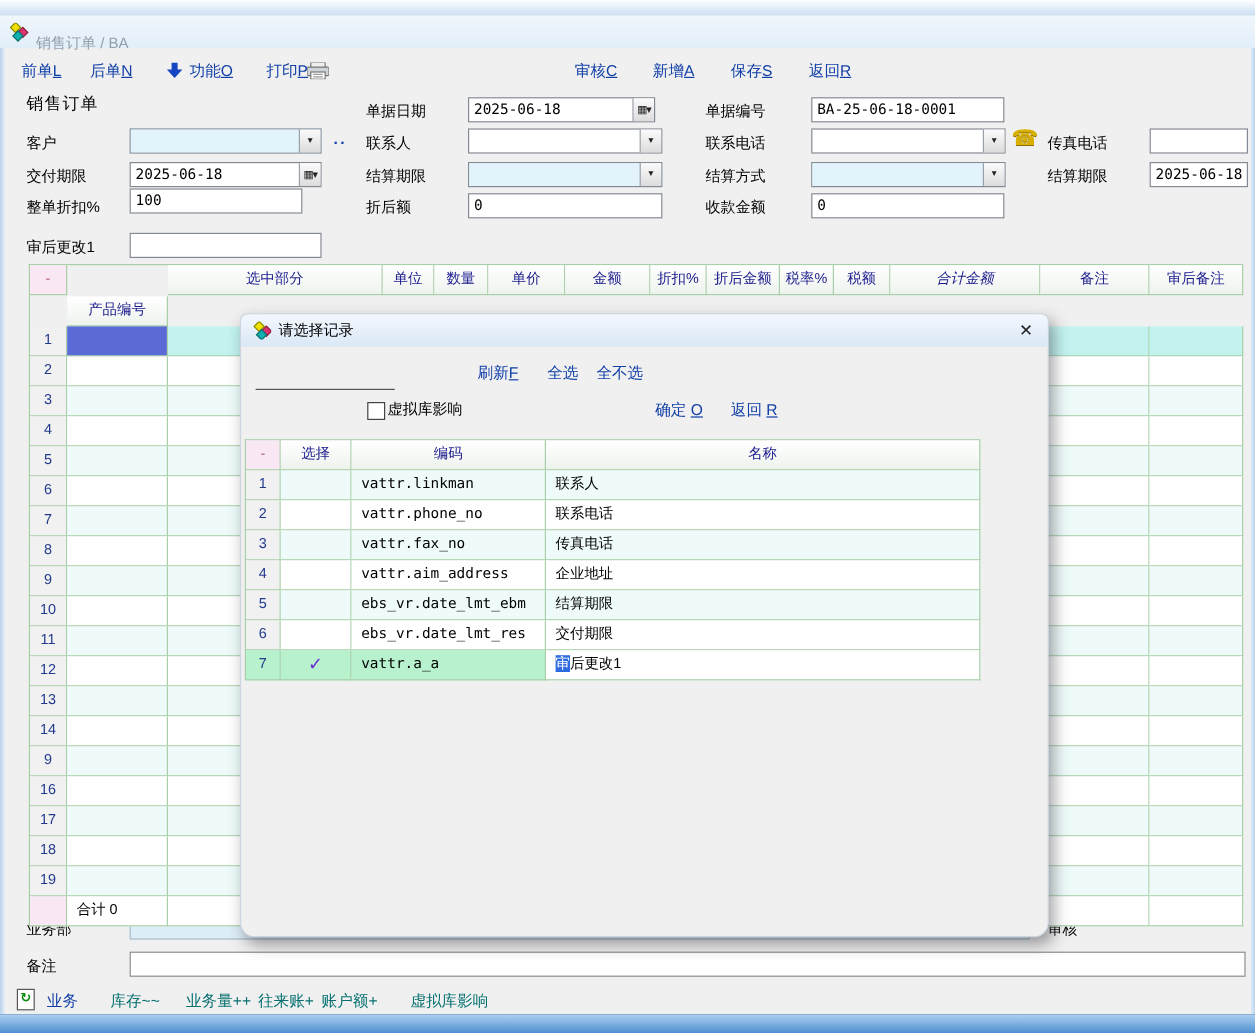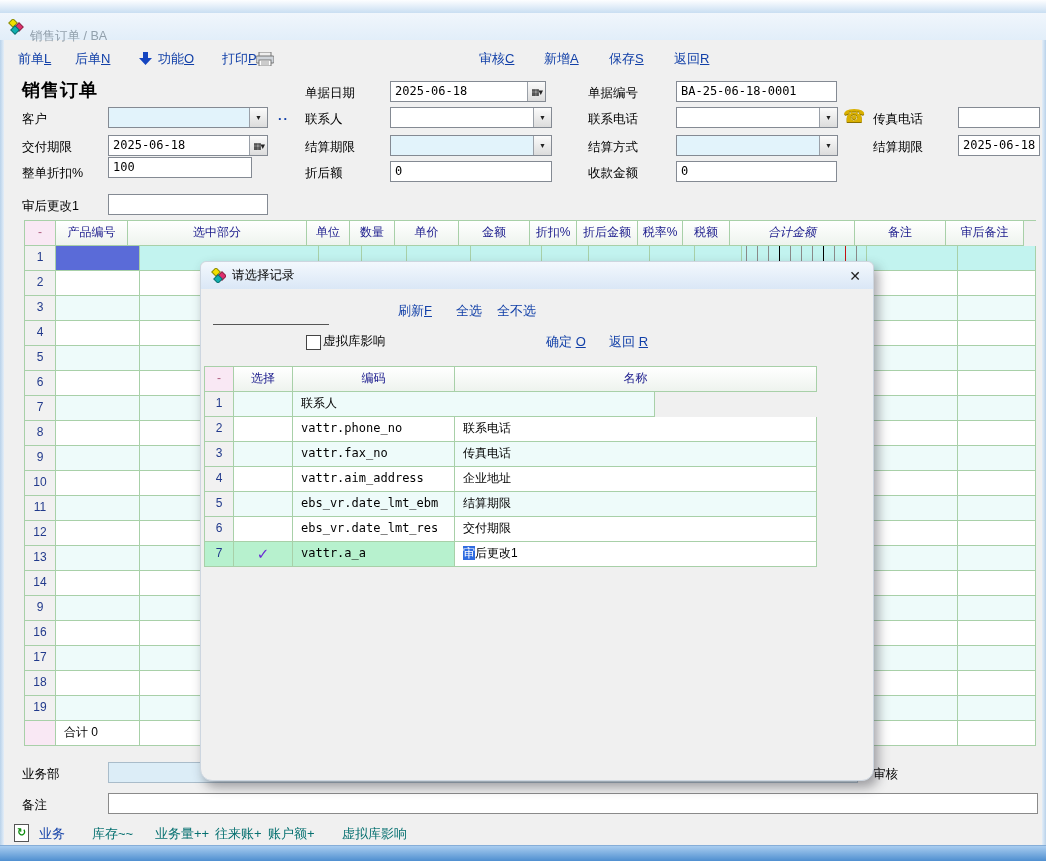--- a/index.html
+++ b/index.html
@@ -25,21 +25,21 @@
     background:linear-gradient(90deg,#e4eef8,#b9d2ea);}
   .bottom-strip{position:absolute;left:0;bottom:0;right:0;height:15px;
     background:linear-gradient(#a9cdf0,#4f8fd0);border-top:1px solid #86aed8;}
 
   
   .toolbar{position:absolute;left:0;top:44px;right:0;height:28px;}
   .tb-link{position:absolute;top:6px;color:#1240a8;font-size:13px;cursor:pointer;white-space:nowrap;}
   .tb-icon{position:absolute;top:6px;}
 
   
-  .form-title{position:absolute;left:22px;top:78px;font-size:18px;font-weight:bold;letter-spacing:1px;}
+  .form-title{position:absolute;left:22px;top:78px;font-size:14px;font-weight:normal;letter-spacing:1px;}
   .lbl{position:absolute;font-size:12.5px;white-space:nowrap;}
   .inp{position:absolute;height:21px;border:1px solid #848a93;background:#fff;
        box-sizing:border-box;font-size:12px;padding:2px 4px;overflow:hidden;white-space:nowrap;}
   .combo{position:absolute;height:21px;border:1px solid #848a93;background:#fff;
        box-sizing:border-box;display:flex;align-items:stretch;}
   .combo .cfield{flex:1;font-size:12px;padding:2px 4px;overflow:hidden;white-space:nowrap;}
   .combo .dd{width:17px;border-left:1px solid #9aa0a8;background:linear-gradient(#fbfbfb,#dcdcdc);
        display:flex;align-items:center;justify-content:center;font-size:7px;color:#222;cursor:pointer;}
   .combo .dd.cal{font-size:9px;letter-spacing:-1px;}
   .blue{background:#e2f3fb;}
@@ -177,21 +177,21 @@
 <div class="inp mono" style="left:390px;top:161px;width:162px">0</div>
 <span class="lbl" style="left:588px;top:165px">收款金额</span>
 <div class="inp mono" style="left:676px;top:161px;width:161px">0</div>
 
 <span class="lbl" style="left:22px;top:198px">审后更改1</span>
 <div class="inp" style="left:108px;top:194px;width:160px"></div>
 
 <div id="main-grid">
     <div class="g-row">
       <div class="g-cell g-pink" style="width: 31px;">-</div>
-      <div class="g-cell g-head" style="width: 72px;">产品编号</div>
+      <div class="g-cell g-head" style="width: 84px; margin-top: 26px;">产品编号</div>
       <div class="g-cell g-head" style="width: 179px;">选中部分</div>
       <div class="g-cell g-head" style="width: 43px;">单位</div>
       <div class="g-cell g-head" style="width: 45px;">数量</div>
       <div class="g-cell g-head" style="width: 64px;">单价</div>
       <div class="g-cell g-head" style="width: 71px;">金额</div>
       <div class="g-cell g-head" style="width: 47px;">折扣%</div>
       <div class="g-cell g-head" style="width: 61px;">折后金额</div>
       <div class="g-cell g-head" style="width: 45px;">税率%</div>
       <div class="g-cell g-head" style="width: 47px;">税额</div>
       <div class="g-cell g-head" style="width: 125px; font-style: italic;">合计金额</div>
@@ -569,20 +569,21 @@
   <div id="dlg-table">
       <div class="g-row">
         <div class="g-cell g-pink" style="width: 29px;">-</div>
         <div class="g-cell g-head" style="width: 59px;">选择</div>
         <div class="g-cell g-head" style="width: 162px;">编码</div>
         <div class="g-cell g-head" style="width: 362px;">名称</div>
       </div>
       <div class="g-row">
         <div class="g-cell g-rnum" style="width: 29px;">1</div>
         <div class="g-cell " style="width: 59px; background: rgb(238, 251, 250);"></div>
+        <div class="g-cell mono" style="width: 162px; background: rgb(238, 251, 250); padding-left: 8px;">vattr.linkman</div>
         <div class="g-cell " style="width: 362px; background: rgb(238, 251, 250); padding-left: 8px;">联系人</div>
       </div>
       <div class="g-row">
         <div class="g-cell g-rnum" style="width: 29px;">2</div>
         <div class="g-cell " style="width: 59px; background: rgb(255, 255, 255);"></div>
         <div class="g-cell mono" style="width: 162px; background: rgb(255, 255, 255); padding-left: 8px;">vattr.phone_no</div>
         <div class="g-cell " style="width: 362px; background: rgb(255, 255, 255); padding-left: 8px;">联系电话</div>
       </div>
       <div class="g-row">
         <div class="g-cell g-rnum" style="width: 29px;">3</div>

